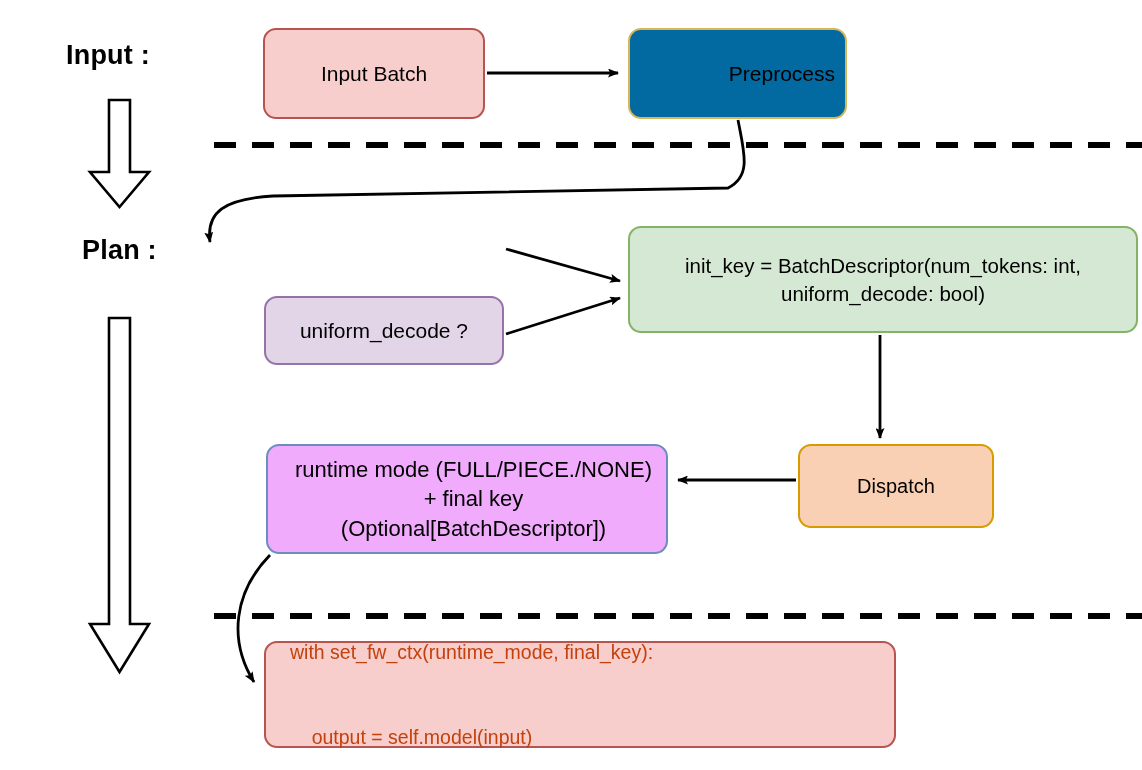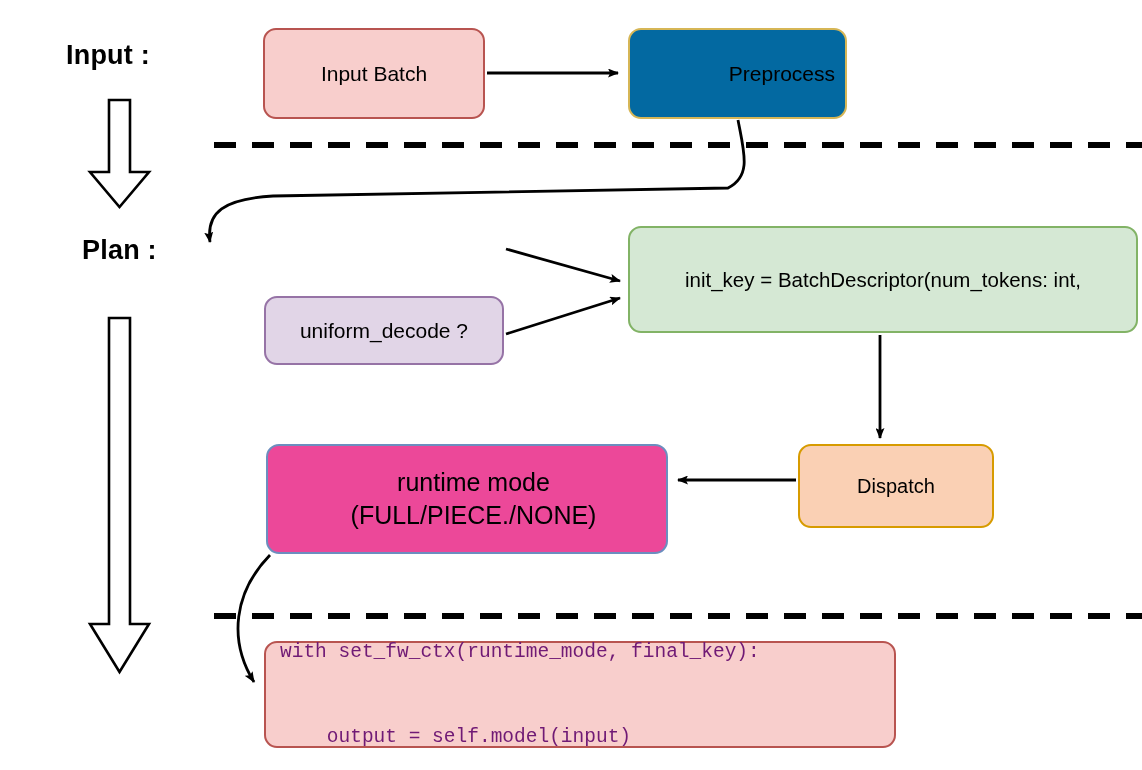--- a/index.html
+++ b/index.html
@@ -67,49 +67,49 @@
     left: 226px; top: 296px; width: 240px; height: 69px;
     background: #e1d5e7; border-color: #9673a6;
   }
   .n-init-key {
     left: 590px; top: 226px; width: 510px; height: 107px;
     background: #d5e8d4; border-color: #82b366;
     font-size: 20.5px;
   }
   .n-runtime-mode {
     left: 228px; top: 444px; width: 402px; height: 110px;
-    background: #ec4899; border-color: #6c8ebf;
-    font-size: 25px;
+    background: #f0abfc; border-color: #6c8ebf;
+    font-size: 22px;
     padding-left: 23px;
   }
   .n-cudagraph-dispatcher {
     left: 748px; top: 444px; width: 352px; height: 110px;
     background: #fde0c4; border-color: #d79b00;
     justify-content: flex-end;
     padding-right: 22px;
     font-size: 22px;
   }
   .n-dispatch {
     left: 760px; top: 444px; width: 196px; height: 84px;
     background: #fad0b4; border-color: #d79b00;
     font-size: 20px;
     z-index: 3;
   }
   .n-code {
     left: 226px; top: 641px; width: 632px; height: 107px;
     background: #f8cecc; border-color: #b85450;
     justify-content: flex-start;
     align-items: center;
-    padding-left: 14px;
-    font-family: Liberation Mono, monospace;
+    padding-left: 24px;
+    font-family: Liberation Sans, sans-serif;
     font-size: 19.5px;
     line-height: 1.45;
     text-align: left;
     white-space: pre;
-    color: #701a75;
+    color: #c2410c;
   }
   .lbl-input   { left: 28px;  top: 40px; }
   .lbl-plan    { left: 44px;  top: 235px; }
   .lbl-execute { left: 10px;  top: 673px; }
 </style>
 </head>
 <body>
 
 <div id="diagram-root">
 
@@ -154,26 +154,28 @@
   </div>
 
 
   <div class="node n-uniform-decode">
     <span>uniform_decode ?</span>
   </div>
 
   <div class="node n-init-key">
     <div>
       <span>init_key = BatchDescriptor(num_tokens: int,</span>
+      <span>uniform_decode: bool)</span>
     </div>
   </div>
 
   <div class="node n-runtime-mode">
     <div>
       <span>runtime mode (FULL/PIECE./NONE)</span>
+      <span>+ final key (Optional[BatchDescriptor])</span>
     </div>
   </div>
 
 
   <div class="node n-dispatch">
     <span>Dispatch</span>
   </div>
 
   <div class="node n-code">
     <div>

